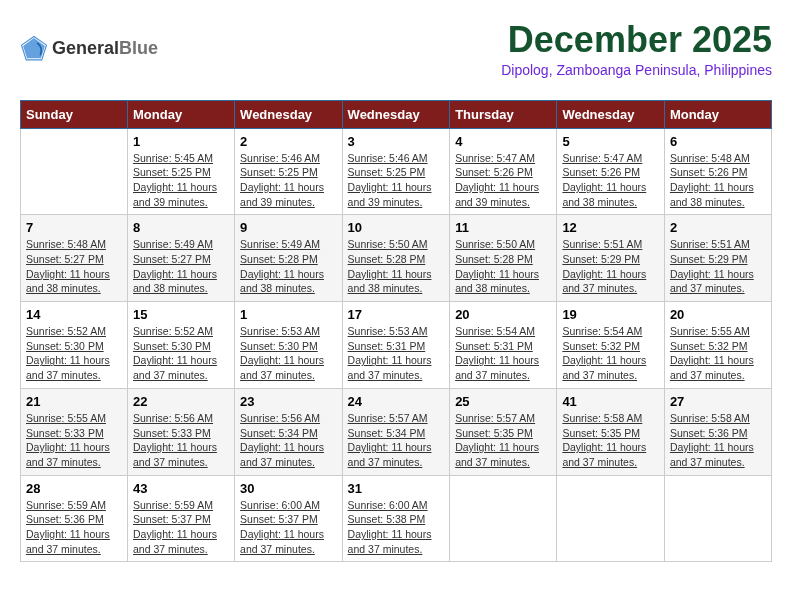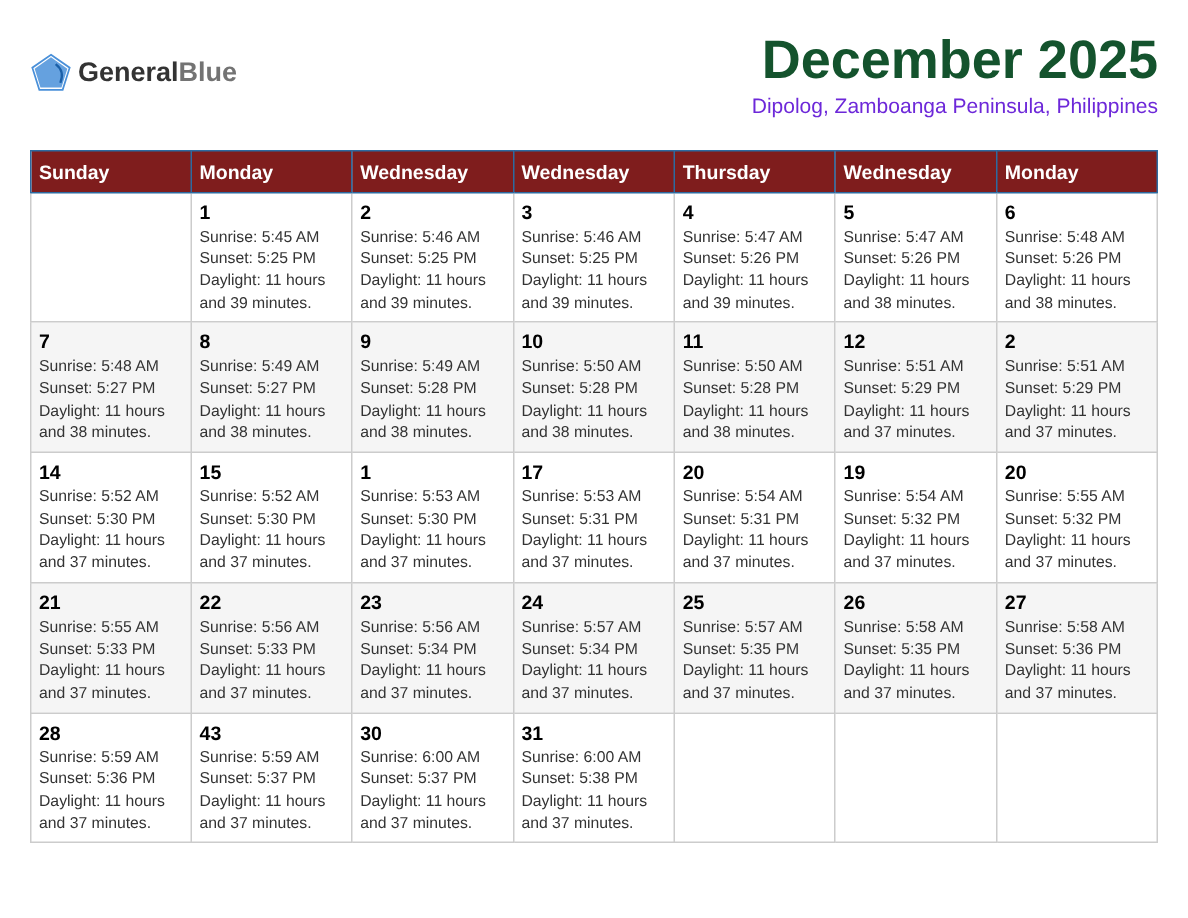--- a/index.html
+++ b/index.html
@@ -79,20 +79,21 @@
     .day-number {
       font-weight: bold;
       font-size: 13px;
       display: block;
       margin-bottom: 2px;
     }
     .day-info {
       font-size: 10.5px;
       color: #333;
       line-height: 1.4;
+      text-decoration: underline;
     }
     .empty-cell {
       background: #fff !important;
     }
   </style>
 </head>
 <body>
 
 <div class="header">
   <div class="logo">
@@ -229,21 +230,21 @@
         </td>
         <td>
           <span class="day-number">24</span>
           <div class="day-info">Sunrise: 5:57 AM<br>Sunset: 5:34 PM<br>Daylight: 11 hours and 37 minutes.</div>
         </td>
         <td>
           <span class="day-number">25</span>
           <div class="day-info">Sunrise: 5:57 AM<br>Sunset: 5:35 PM<br>Daylight: 11 hours and 37 minutes.</div>
         </td>
         <td>
-          <span class="day-number">26</span>
+          <span class="day-number">41</span>
           <div class="day-info">Sunrise: 5:58 AM<br>Sunset: 5:35 PM<br>Daylight: 11 hours and 37 minutes.</div>
         </td>
         <td>
           <span class="day-number">27</span>
           <div class="day-info">Sunrise: 5:58 AM<br>Sunset: 5:36 PM<br>Daylight: 11 hours and 37 minutes.</div>
         </td>
       </tr>
       <tr>
         <td>
           <span class="day-number">28</span>

